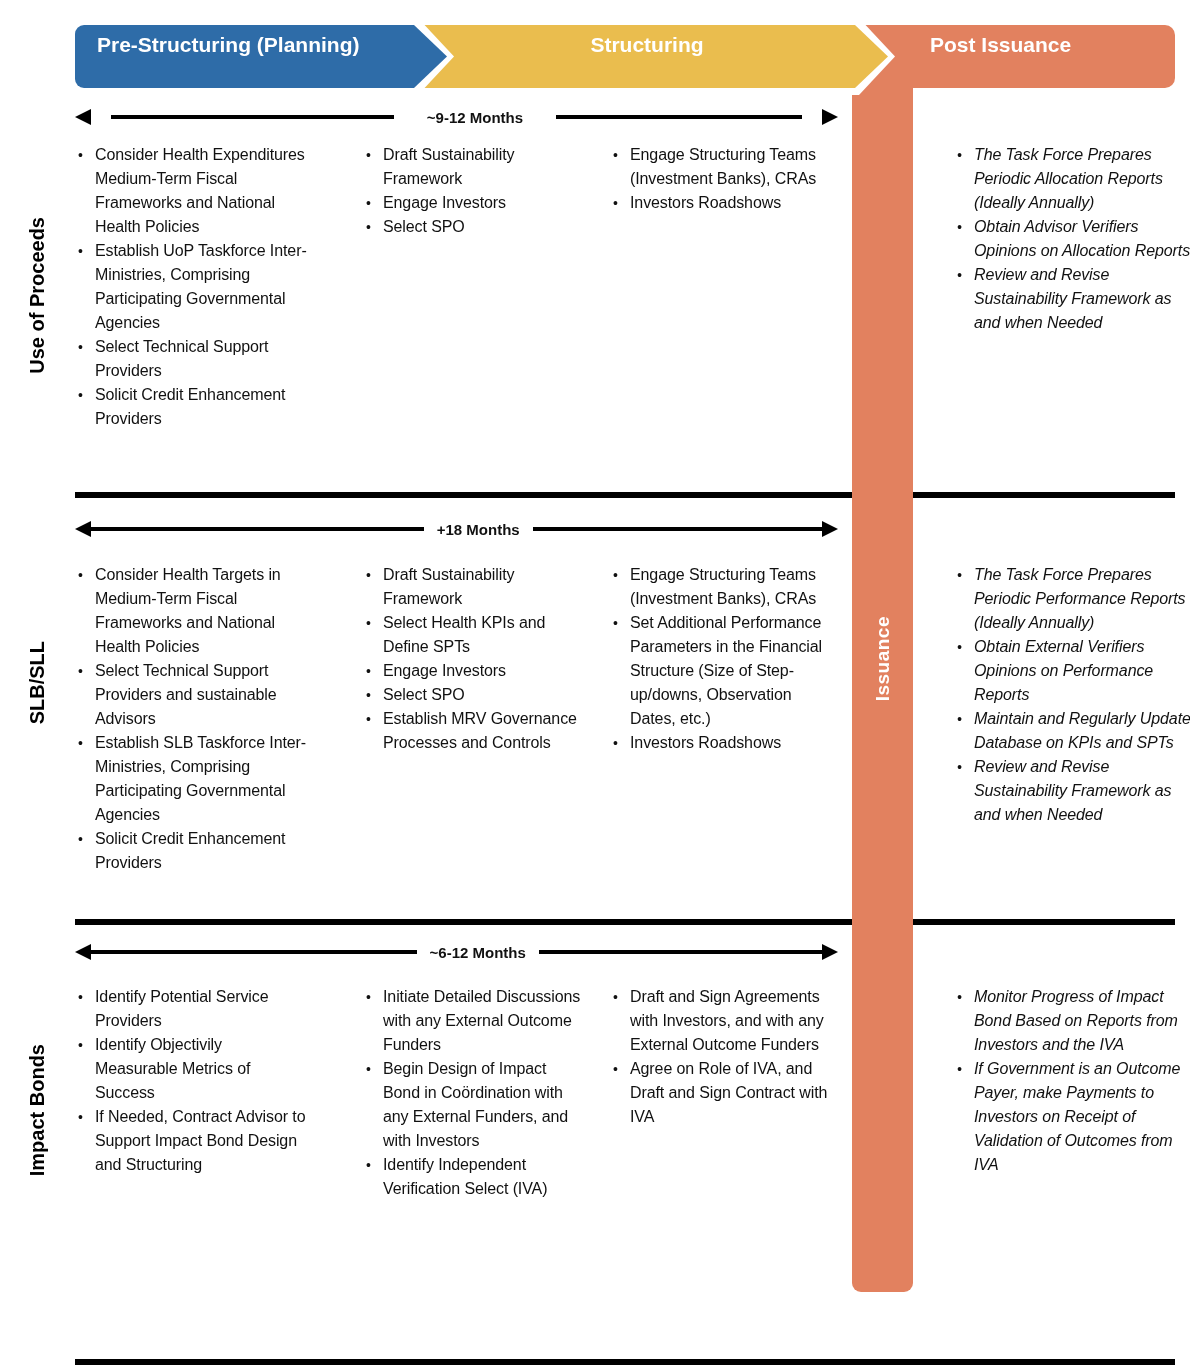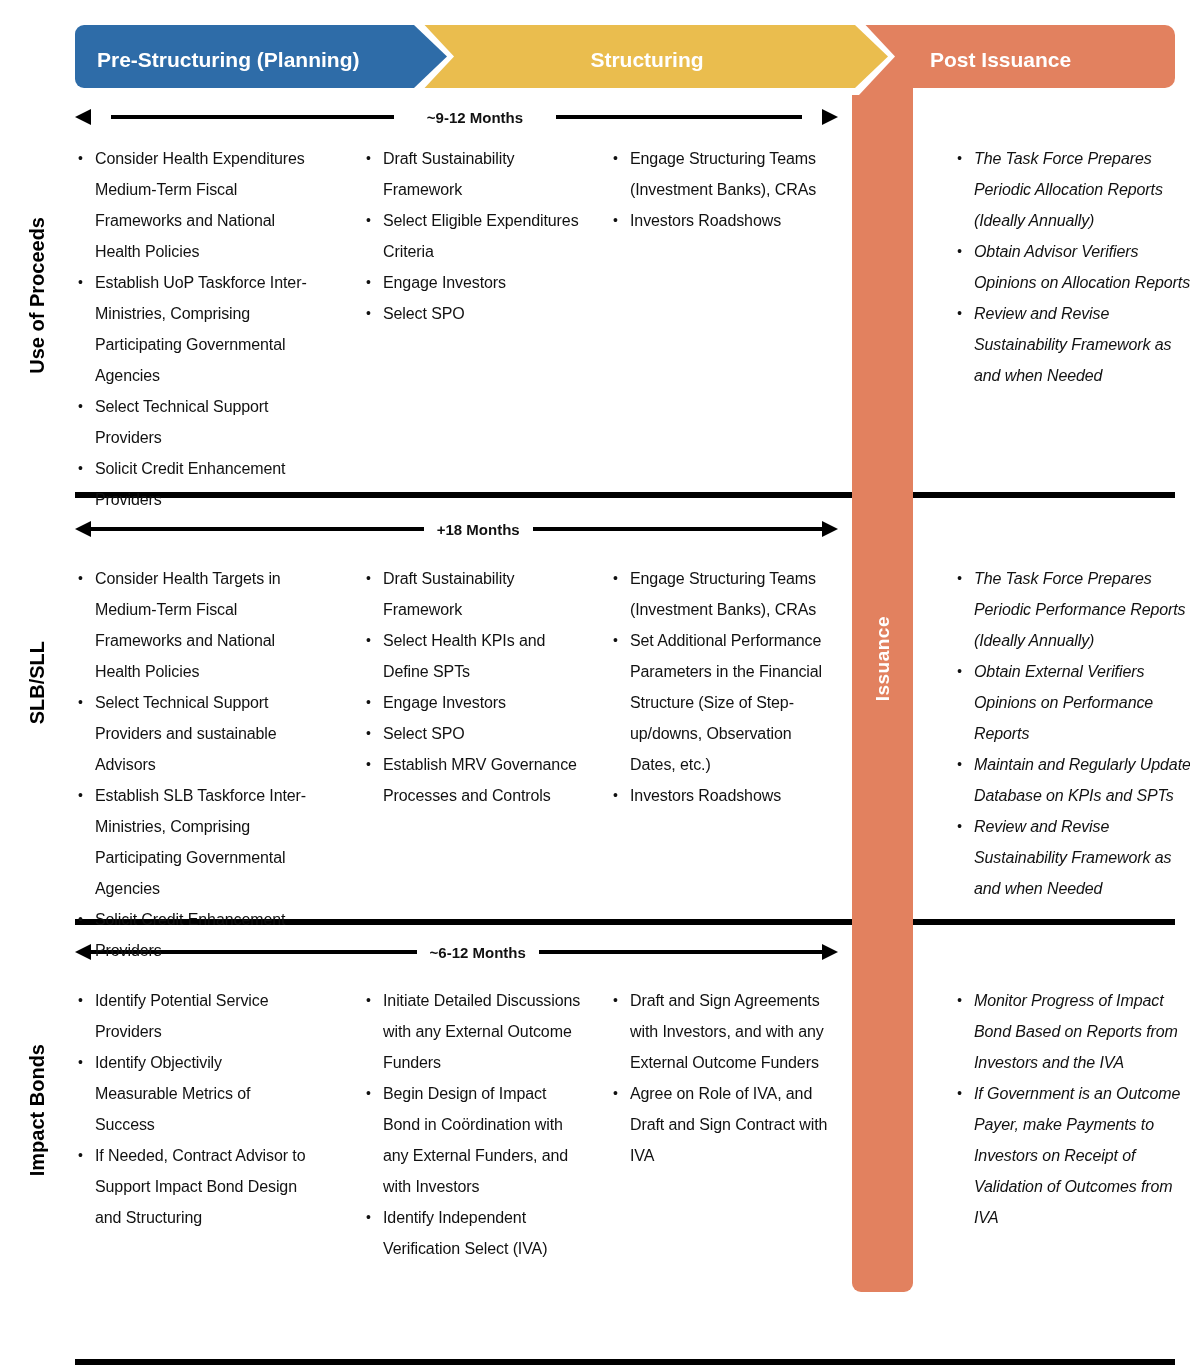--- a/index.html
+++ b/index.html
@@ -17,21 +17,21 @@
   .chev-o { clip-path:polygon(0 0, calc(100% - 36px) 0, 100% 50%, calc(100% - 36px) 100%, 0 100%); }
 
   .bar-issuance { position:absolute; left:852px; top:28px; width:61px; height:1264px;
                   border-radius:0 0 9px 9px; z-index:2; }
   .hdr-orange   { left:852px; width:323px; border-radius:0 10px 10px 0; z-index:2; }
   .yellow-outline { left:400px; width:495px; z-index:3; }
   .hdr-yellow   { left:400px; width:488px; z-index:4; }
   .blue-outline { left:75px; width:379px; border-radius:10px 0 0 10px; z-index:5; }
   .hdr-blue     { left:75px; width:372px; border-radius:9px 0 0 9px; z-index:6; }
 
-  .hdr-label { position:absolute; top:28px; height:63px; display:flex; align-items:center;
+  .hdr-label { position:absolute; top:13px; height:63px; display:flex; align-items:center;
                color:#fff; font-weight:bold; font-size:21px; z-index:7; white-space:nowrap; }
   .lbl-pre  { left:97px; }
   .lbl-str  { left:447px; width:400px; justify-content:center; }
   .lbl-post { left:930px; }
 
   
   .issuance-wrap { position:absolute; left:852px; top:25px; width:61px; height:1267px;
                    display:flex; align-items:center; justify-content:center; z-index:7; }
   .issuance-wrap span { writing-mode:vertical-rl; transform:rotate(180deg);
                         color:#fff; font-weight:bold; font-size:19px; letter-spacing:.5px; }
@@ -62,21 +62,21 @@
 
   
   .row { position:absolute; left:75px; width:1100px; z-index:1; }
   .row-0 { top:143px; } .row-1 { top:563px; } .row-2 { top:985px; }
   .col { position:absolute; top:0; }
   .col-0 { left:0;     width:232px; }
   .col-1 { left:288px; width:220px; }
   .col-2 { left:535px; width:218px; }
   .col-3 { left:879px; width:247px;font-style:italic; }
   .col ul { list-style:none; }
-  .col li { position:relative; padding-left:20px; font-size:16px; line-height:31px;
+  .col li { position:relative; padding-left:20px; font-size:16px; line-height:24px;
             letter-spacing:-0.1px; color:#111; }
   .col li::before { content:"•"; position:absolute; left:3px; top:0; font-size:14px; }
 </style>
 </head>
 <body>
 
 <div class="stage">
 
   <div class="bar-issuance" style="background: rgb(226, 129, 95);"></div>
   <div class="hdr hdr-orange" style="background: rgb(226, 129, 95);"></div>
@@ -136,21 +136,20 @@
         <ul>
           <li>Consider Health Expenditures Medium-Term Fiscal Frameworks and National Health Policies</li>
           <li>Establish UoP Taskforce Inter-Ministries, Comprising Participating Governmental Agencies</li>
           <li>Select Technical Support Providers</li>
           <li>Solicit Credit Enhancement Providers</li>
         </ul>
       </div>
     <div class="col col-1">
         <ul>
           <li>Draft Sustainability Framework</li>
-          <li>Select Eligible Expenditures Criteria</li>
           <li>Engage Investors</li>
           <li>Select SPO</li>
         </ul>
       </div>
     <div class="col col-2">
         <ul>
           <li>Engage Structuring Teams (Investment Banks), CRAs</li>
           <li>Investors Roadshows</li>
         </ul>
       </div>

